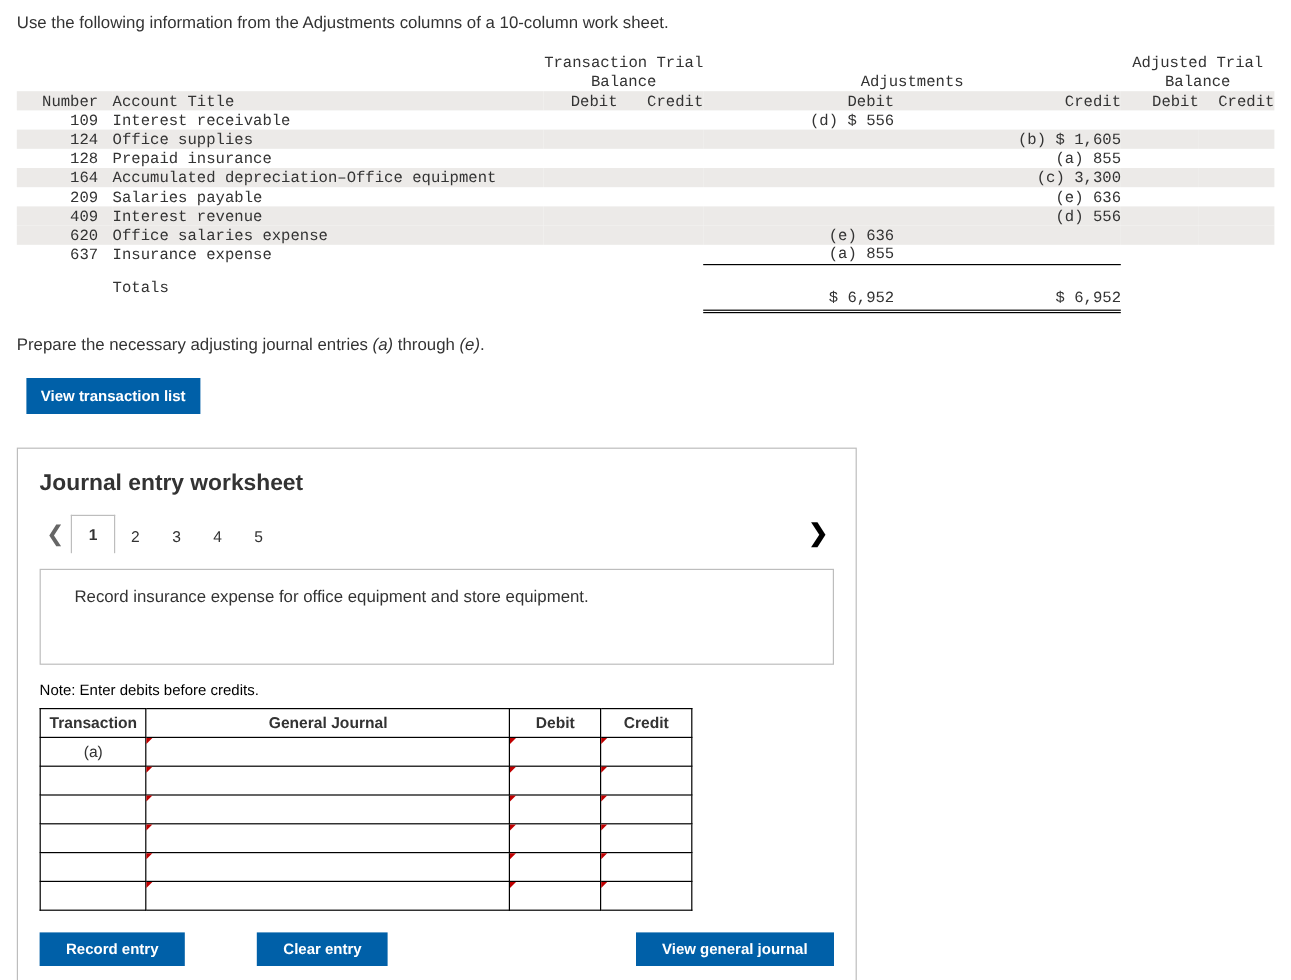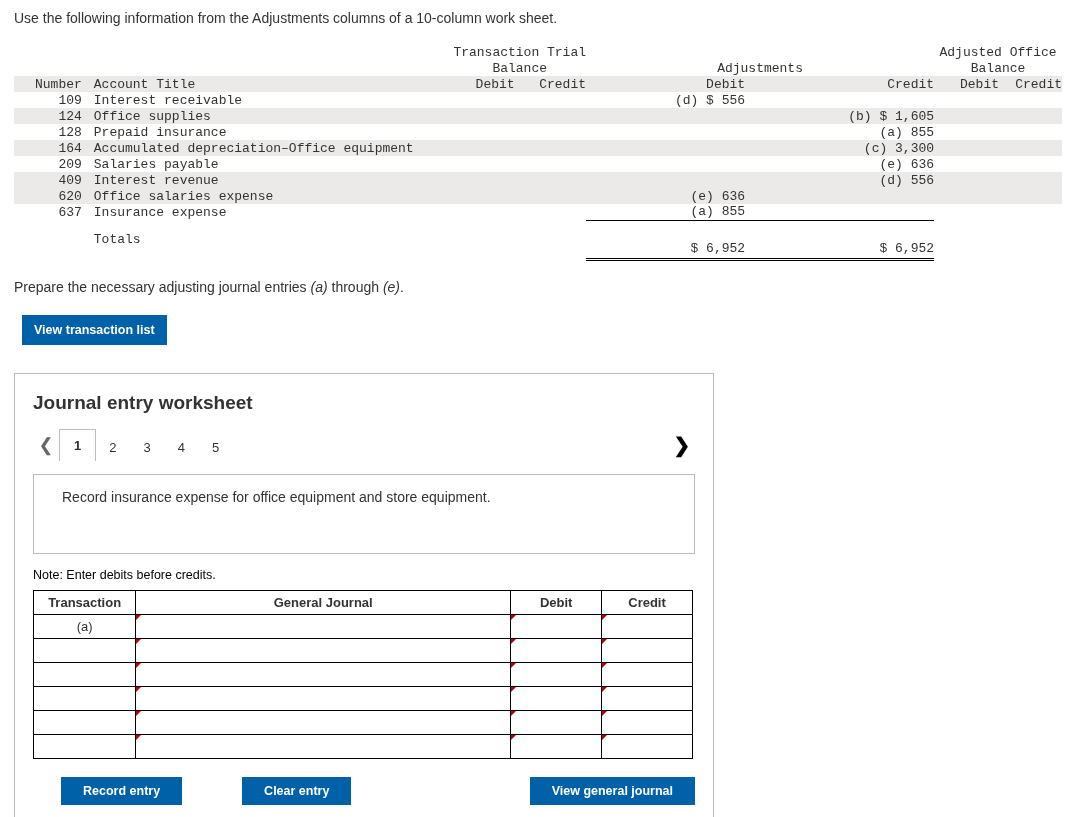--- a/index.html
+++ b/index.html
@@ -86,42 +86,42 @@
   .transaction-desc-box {
     border: 1px solid #bdbdbd;
     padding: 14px 14px 48px 28px;
     font-size: 14px;
     margin-bottom: 14px;
   }
   .note { color: #000000; font-size: 12.5px; margin-bottom: 8px; }
 
   table.je {
     border-collapse: collapse;
-    width: 660px;
+    width: 544px;
   }
   table.je th, table.je td {
     border: 1px solid #000;
     height: 24px;
     font-size: 13px;
     text-align: center;
   }
   table.je th { background: #fff; font-weight: bold; }
   table.je .c-trans { width: 90px; }
   table.je .c-gj { width: 330px; }
   table.je .c-d { width: 80px; }
   table.je .c-c { width: 80px; }
   table.je td.editable { position: relative; }
   table.je td.editable::before {
     content:"";
     position:absolute; left:0; top:0;
     border-top: 5px solid #c00000;
     border-right: 5px solid transparent;
     width:0; height:0;
   }
-  .btnrow { margin-top: 18px; display:flex; gap: 60px; margin-left: 28px; }
+  .btnrow { margin-top: 18px; display:flex; gap: 60px; }
   .btn {
     background: #0060a8;
     color: #fff;
     font-size: 12.5px;
     font-weight: bold;
     padding: 7px 22px;
     border: none;
     cursor: pointer;
   }
   .btn.vgj { margin-left: auto; }
@@ -135,21 +135,21 @@
 
 <table class="worksheet">
 
   <tbody>
       <tr class="hdr">
     <td class="numcol"></td>
     <td class="titlecol"></td>
     <td class="utb-d" colspan="2" style="text-align:center">Transaction Trial</td>
     <td class="adj-d"></td>
     <td class="adj-c"></td>
-    <td class="atb-d" colspan="2" style="text-align:center">Adjusted Office</td>
+    <td class="atb-d" colspan="2" style="text-align:center">Adjusted Trial</td>
   </tr>
 
   <tr class="hdr">
     <td class="numcol"></td>
     <td class="titlecol"></td>
     <td class="utb-d" colspan="2" style="text-align:center">Balance</td>
     <td class="adj-d" colspan="2" style="text-align:center">Adjustments</td>
     <td class="atb-d" colspan="2" style="text-align:center">Balance</td>
   </tr>
 

